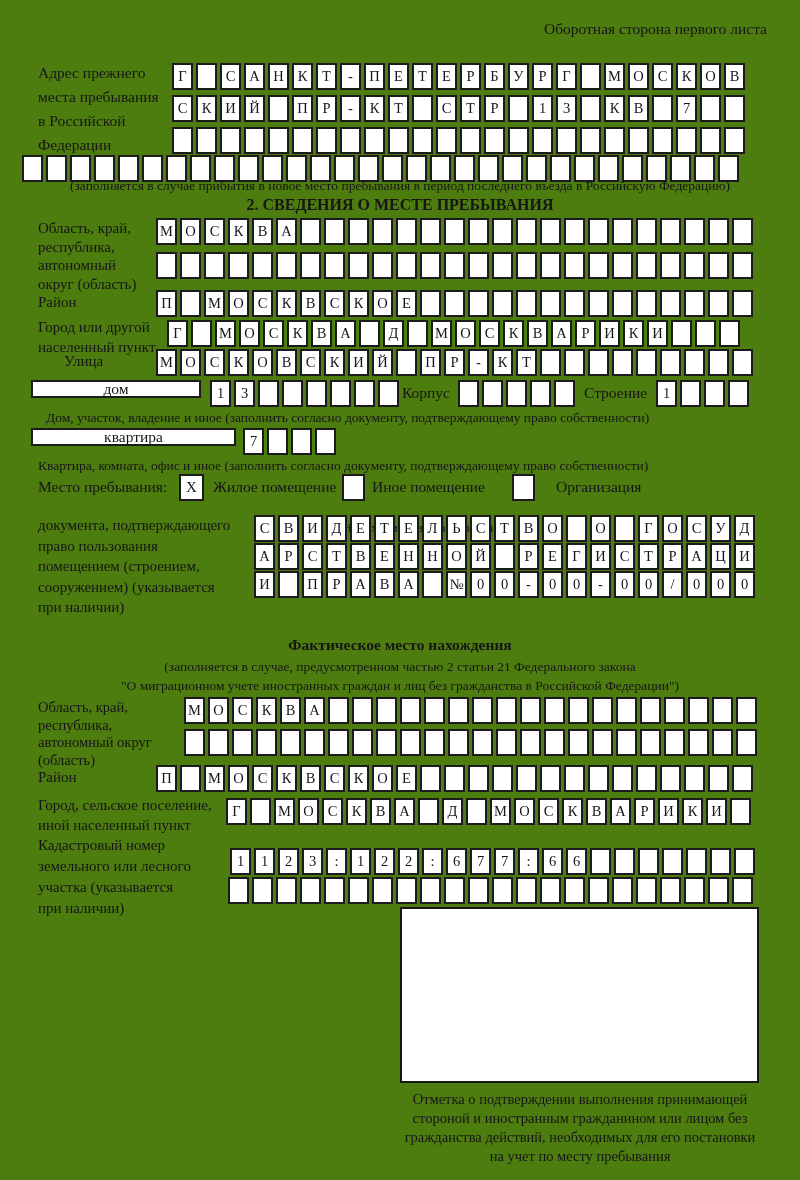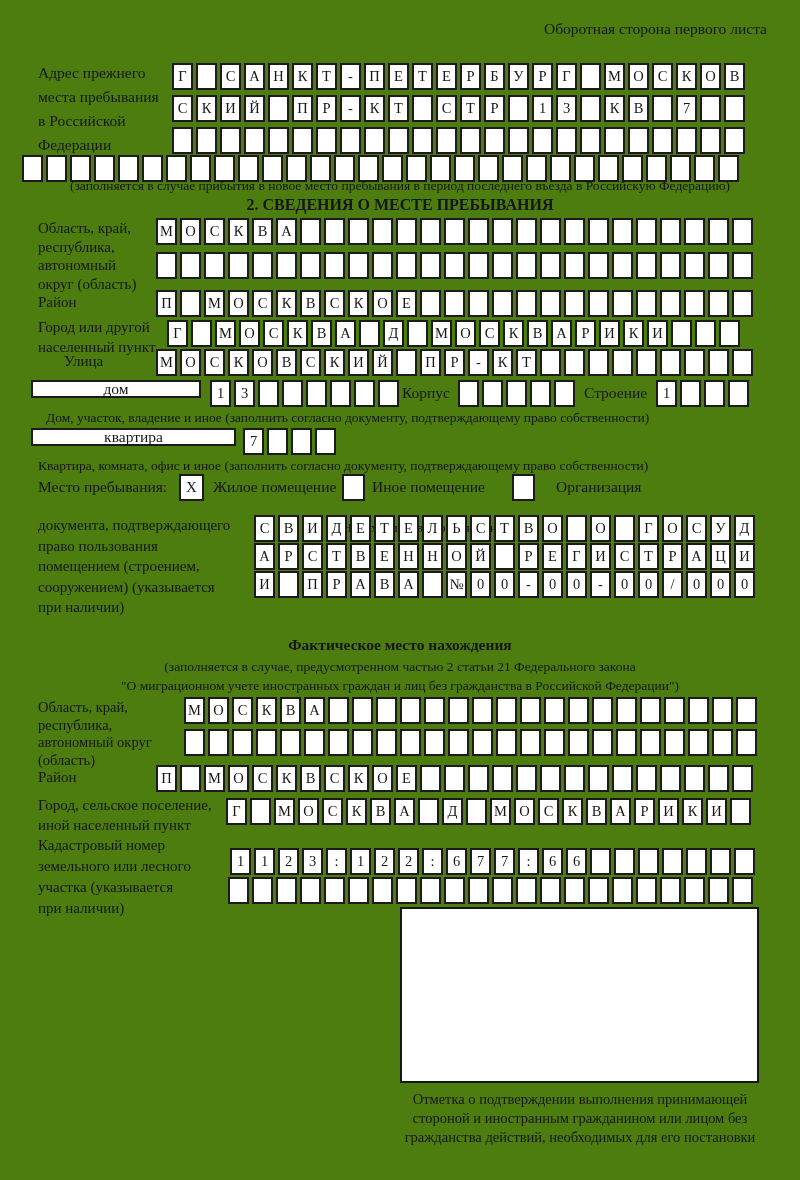--- a/index.html
+++ b/index.html
@@ -609,15 +609,16 @@
       <div class="cell"></div>
       <div class="cell"></div>
       <div class="cell"></div>
     </div>
 
   <div class="stamp-box"></div>
   <div class="stamp-caption">
     <div>Отметка о подтверждении выполнения принимающей</div>
     <div>стороной и иностранным гражданином или лицом без</div>
     <div>гражданства действий, необходимых для его постановки</div>
+    <div>на учет по месту пребывания</div>
   </div>
 
 </div>
 
 </body></html>

